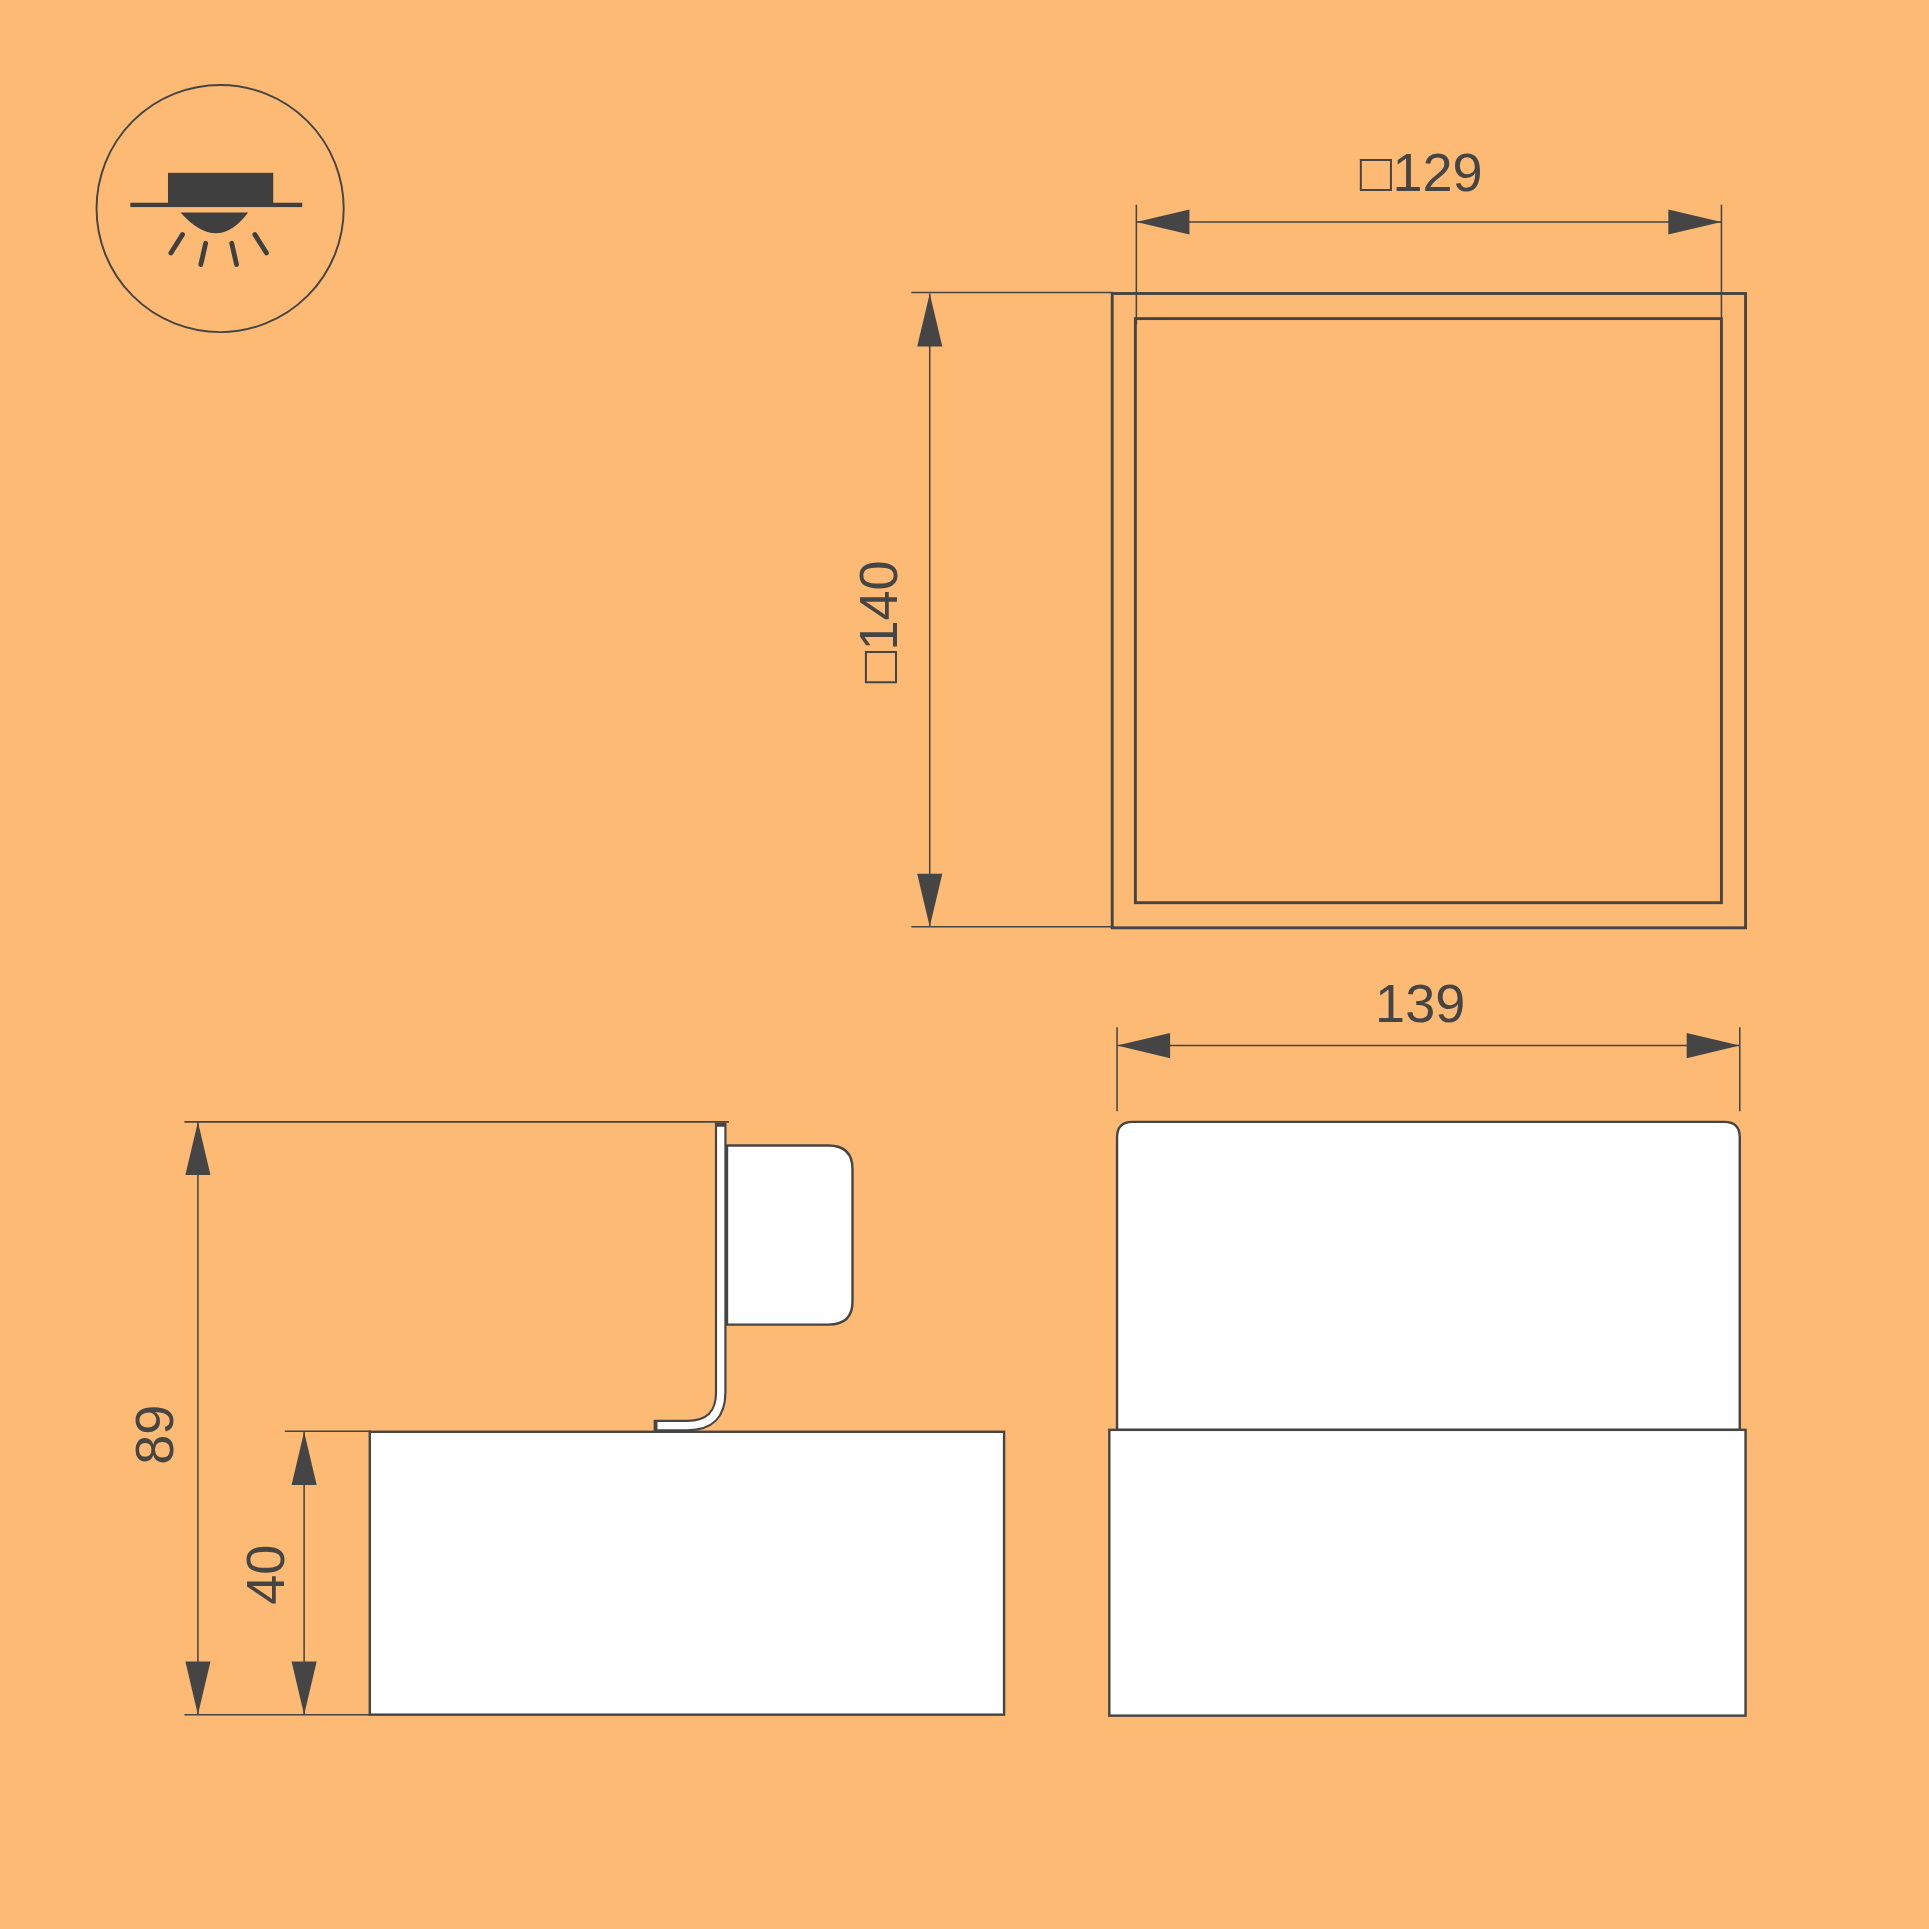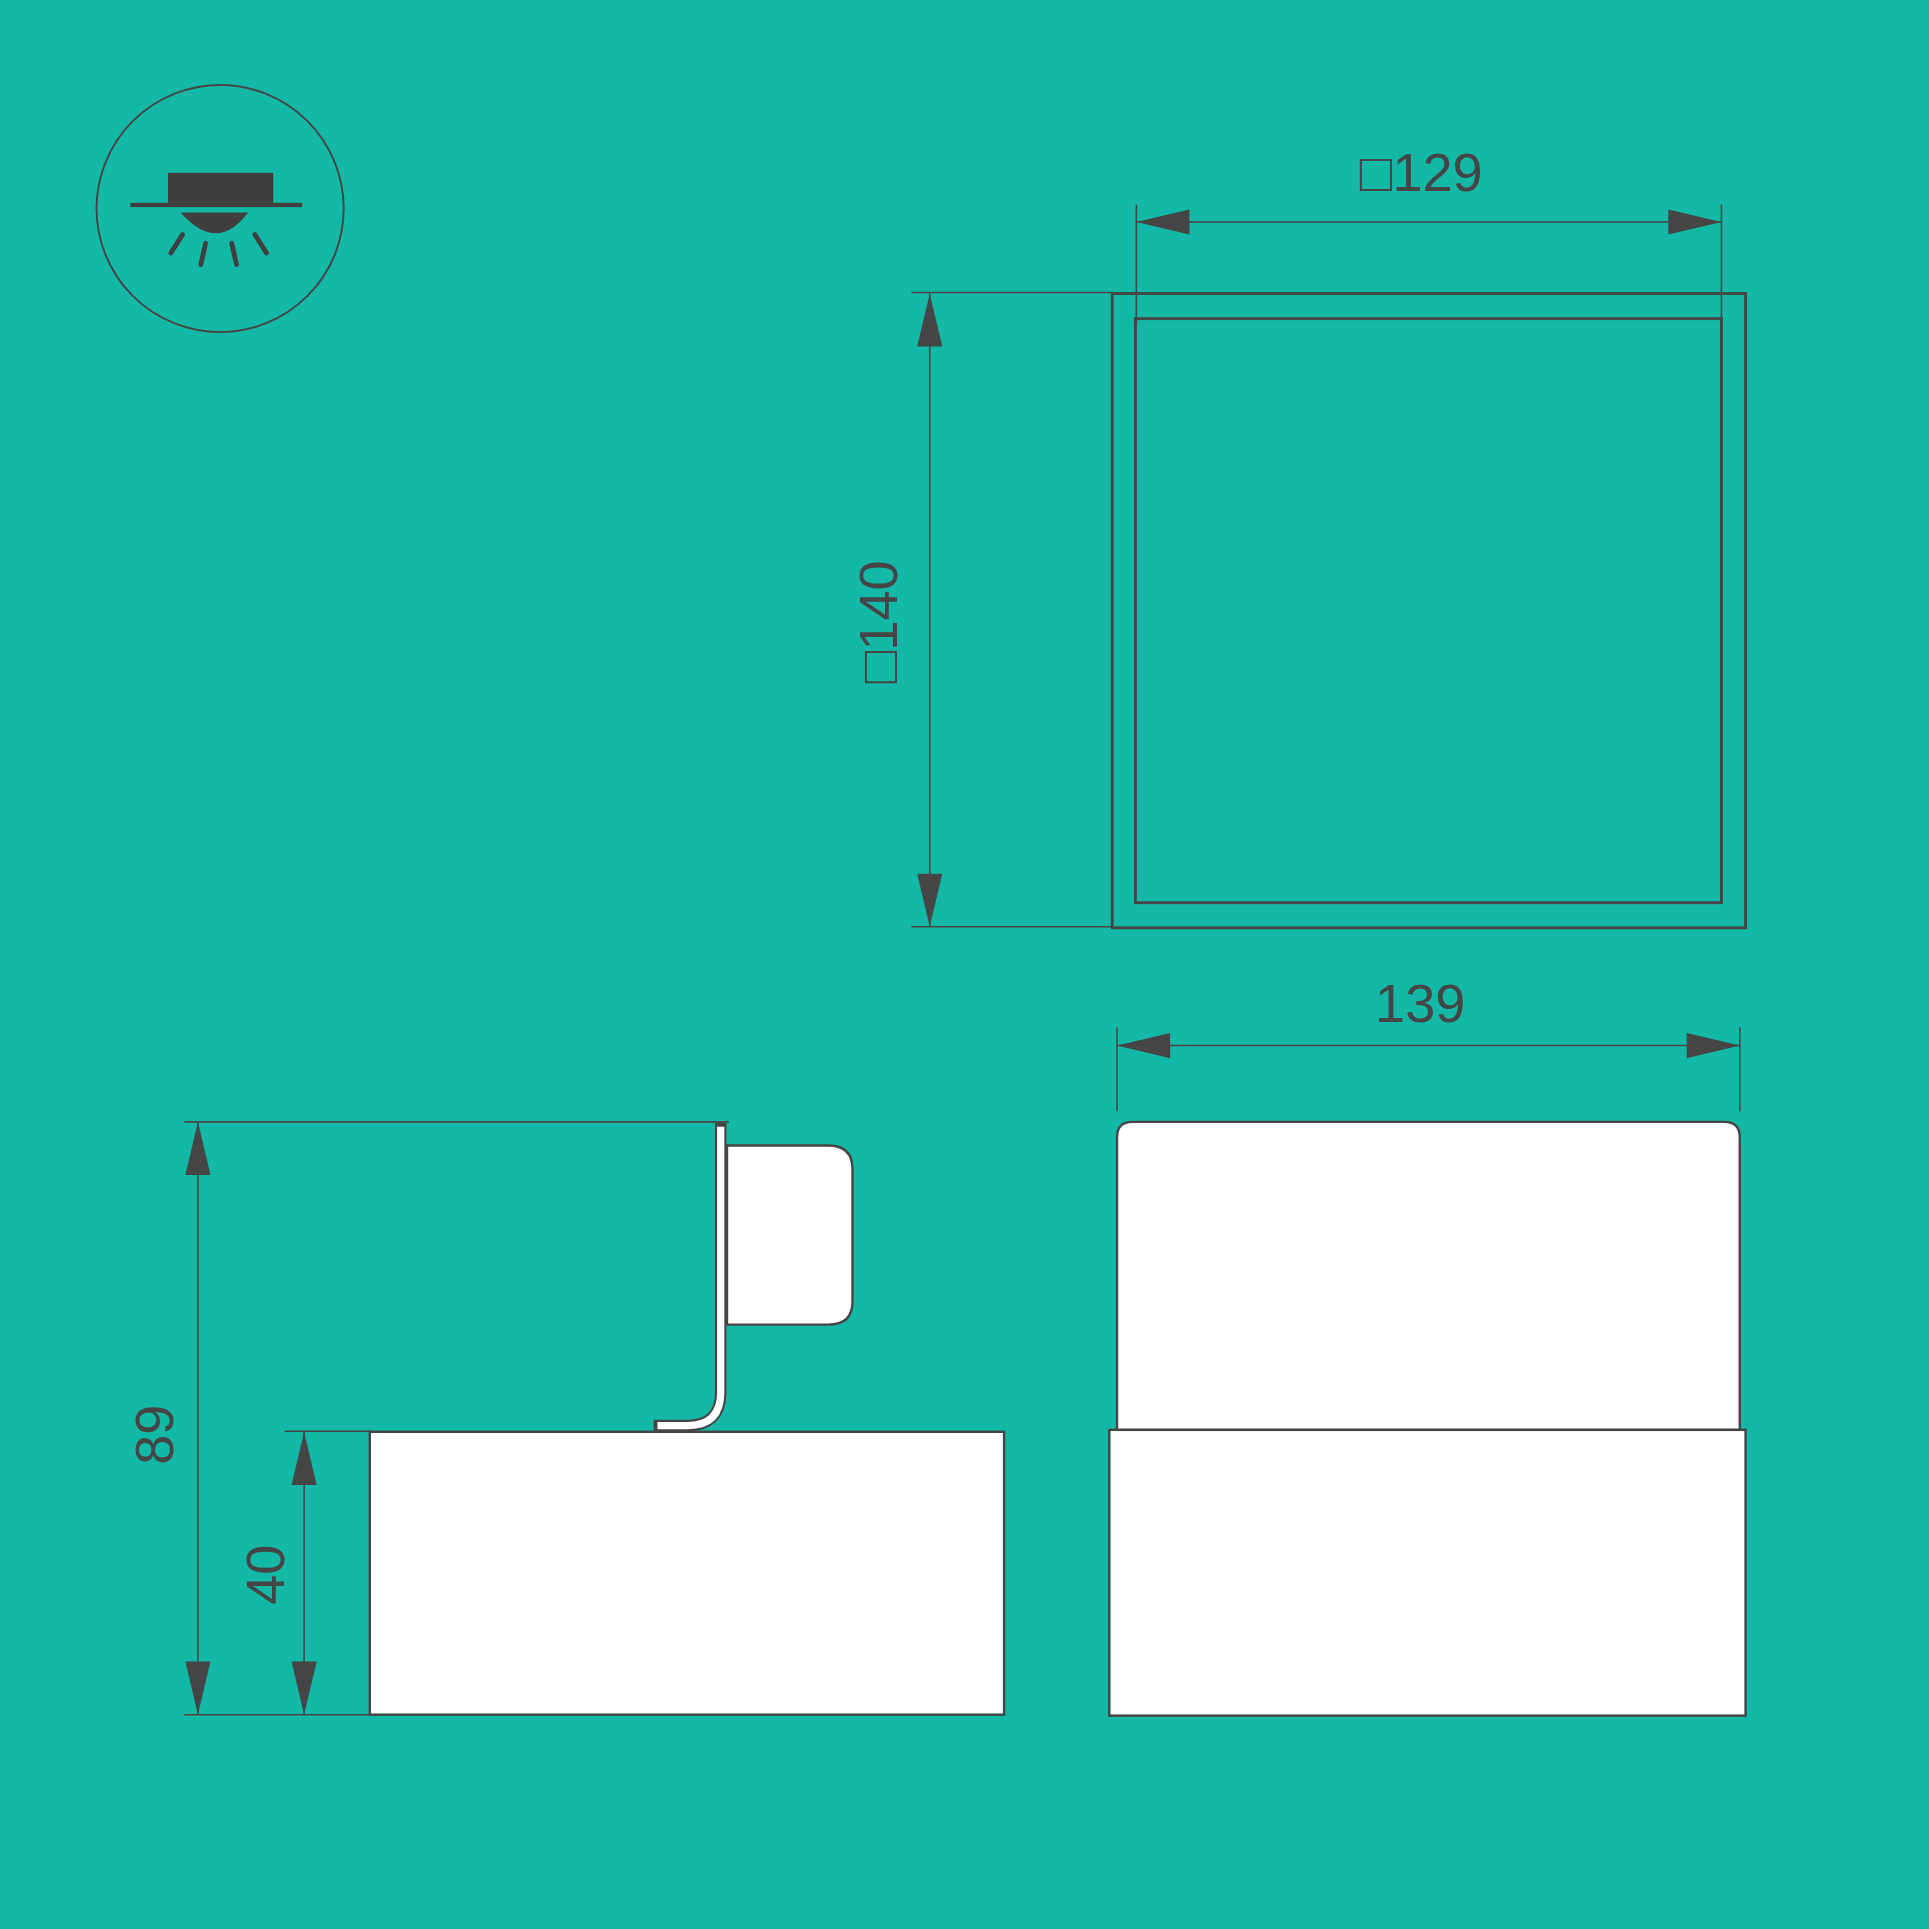--- a/index.html
+++ b/index.html
@@ -4,21 +4,21 @@
 <style>
   html, body {
     margin: 0;
     padding: 0;
     background: #ffffff;
   }
   .canvas {
     position: relative;
     width: 1929px;
     height: 1929px;
-    background: #14b8a6;
+    background: #fdba74;
     overflow: hidden;
   }
   svg { display: block; }
   text {
     font-family: "Liberation Sans", "DejaVu Sans", sans-serif;
     fill: #454545;
   }
   .dim-label { font-size: 56px; }
 </style>
 </head>

